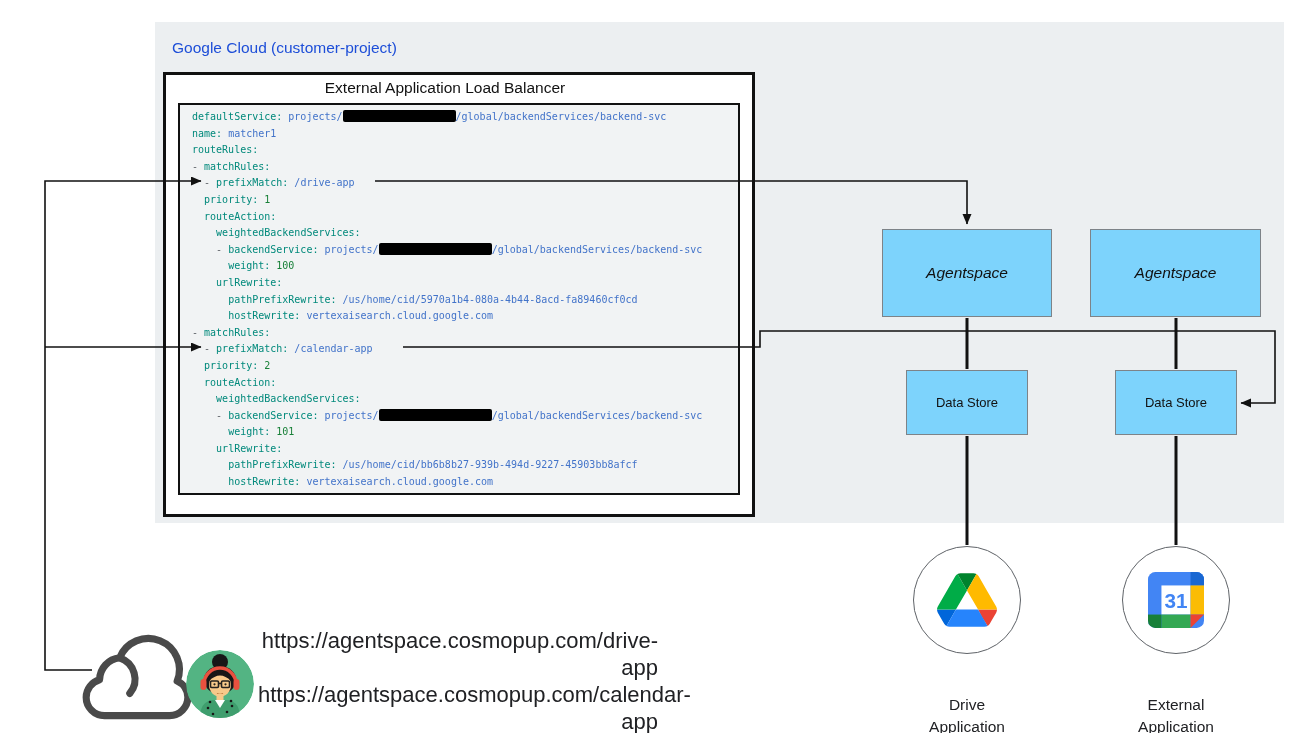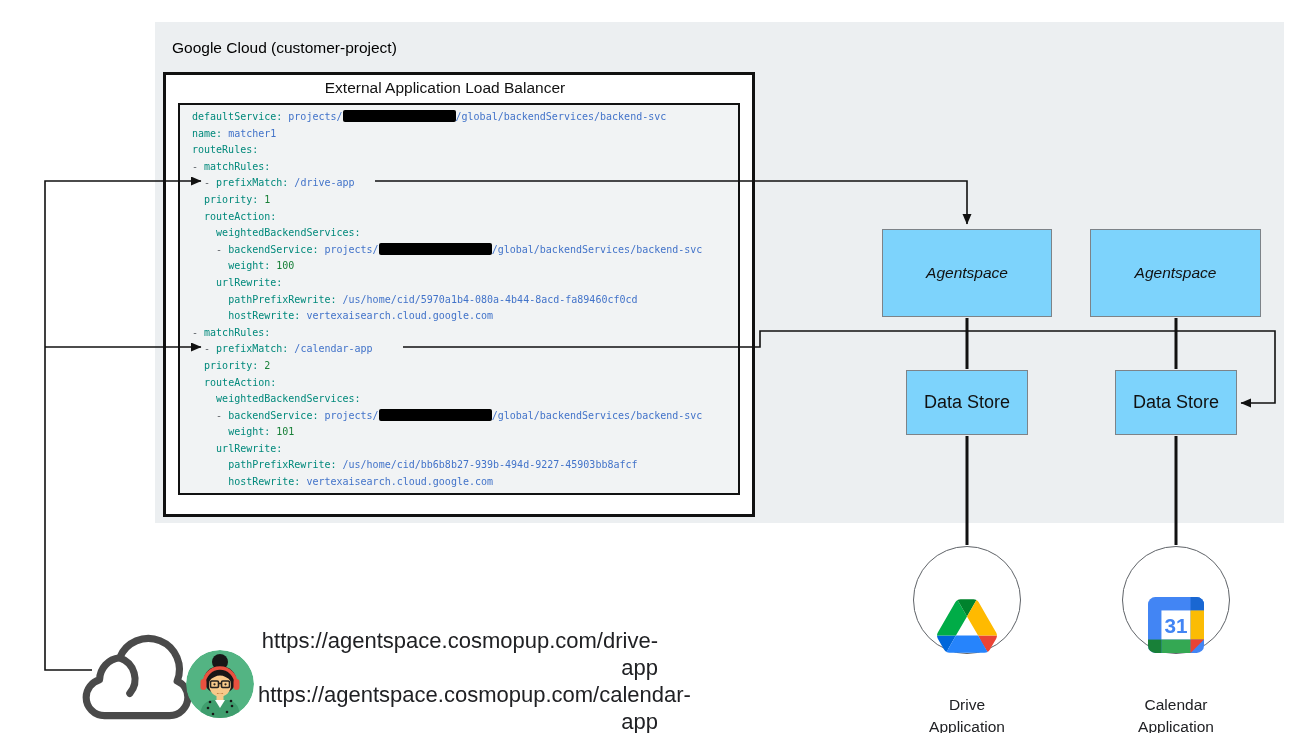--- a/index.html
+++ b/index.html
@@ -15,21 +15,21 @@
   .abs { position: absolute; }
 
   
   .gcp-panel {
     left: 155px; top: 22px; width: 1129px; height: 501px;
     background: #eceff1;
     z-index: 0;
   }
   .gcp-label {
     left: 172px; top: 39px;
-    font-size: 15.5px; color: #000000;
+    font-size: 15.5px; color: #1d4ed8;
     z-index: 2;
   }
 
   
   .elb-box {
     left: 163px; top: 72px; width: 592px; height: 445px;
     background: #fff; border: 3px solid #111;
     z-index: 1;
   }
   .elb-title {
@@ -58,31 +58,31 @@
     background: #000; border-radius: 2px; vertical-align: -2px;
   }
 
   
   .node {
     background: #7dd3fc; border: 1.5px solid #7d8388;
     display: flex; align-items: center; justify-content: center;
     color: #111; z-index: 2;
   }
   .agentspace { font-style: italic; font-size: 15.5px; }
-  .datastore { font-size: 18px; }
+  .datastore { font-size: 13px; }
   .agentspace-left  { left: 882px;  top: 229px; width: 170px; height: 88px; }
   .agentspace-right { left: 1090px; top: 229px; width: 171px; height: 88px; }
   .datastore-left   { left: 906px;  top: 370px; width: 122px; height: 65px; }
   .datastore-right  { left: 1115px; top: 370px; width: 122px; height: 65px; }
 
   
   .app-circle {
     width: 108px; height: 108px; border-radius: 50%;
     background: #fff; border: 1.5px solid #5f6368;
-    display: flex; align-items: flex-end; justify-content: center;
+    display: flex; align-items: center; justify-content: center;
     z-index: 2;
   }
   .drive-circle    { left: 913px;  top: 546px; }
   .calendar-circle { left: 1122px; top: 546px; }
   .app-label {
     text-align: center; font-size: 15.5px; line-height: 22px; color: #202124;
     z-index: 2;
     margin-top: 32px;
   }
   .drive-label    { left: 900px;  top: 662px; width: 134px; }
@@ -154,21 +154,21 @@
         <rect x="152" y="0" width="48" height="48" fill="#1967d2"></rect>
         <rect x="152" y="48" width="48" height="104" fill="#fbbc04"></rect>
         <rect x="48" y="152" width="104" height="48" fill="#34a853"></rect>
         <rect x="0" y="152" width="48" height="48" fill="#188038"></rect>
         <path d="M152 200 L200 152 H152 Z" fill="#ea4335"></path>
         <text x="100" y="128" text-anchor="middle" font-family="Liberation Sans, sans-serif" font-size="74" font-weight="bold" fill="#4285f4">31</text>
       </g>
     </svg>
   </div>
   <div class="abs app-label calendar-label">
-    <div>Calendar</div>
+    <div>External</div>
     <div>Application</div>
   </div>
 
   <svg class="abs cloud-icon" width="122" height="94" viewBox="0 0 120 92">
     <path d="M 28 86 H 92 A 18 18 0 0 0 110 68 A 18 18 0 0 0 99.5 52 A 30 30 0 0 0 42.9 29.1 A 22 22 0 0 0 23.2 50.7 A 18 18 0 0 0 10 68 A 18 18 0 0 0 28 86 Z" fill="#fff" stroke="#4a4a4a" stroke-width="7" stroke-linejoin="round"></path>
     <path d="M 42.9 29.1 A 22 22 0 0 1 52.9 64.1" fill="none" stroke="#4a4a4a" stroke-width="7" stroke-linecap="round"></path>
   </svg>
   <svg class="abs avatar" width="68" height="68" viewBox="0 0 68 68">
     <defs>
         <clipPath id="avclip">

